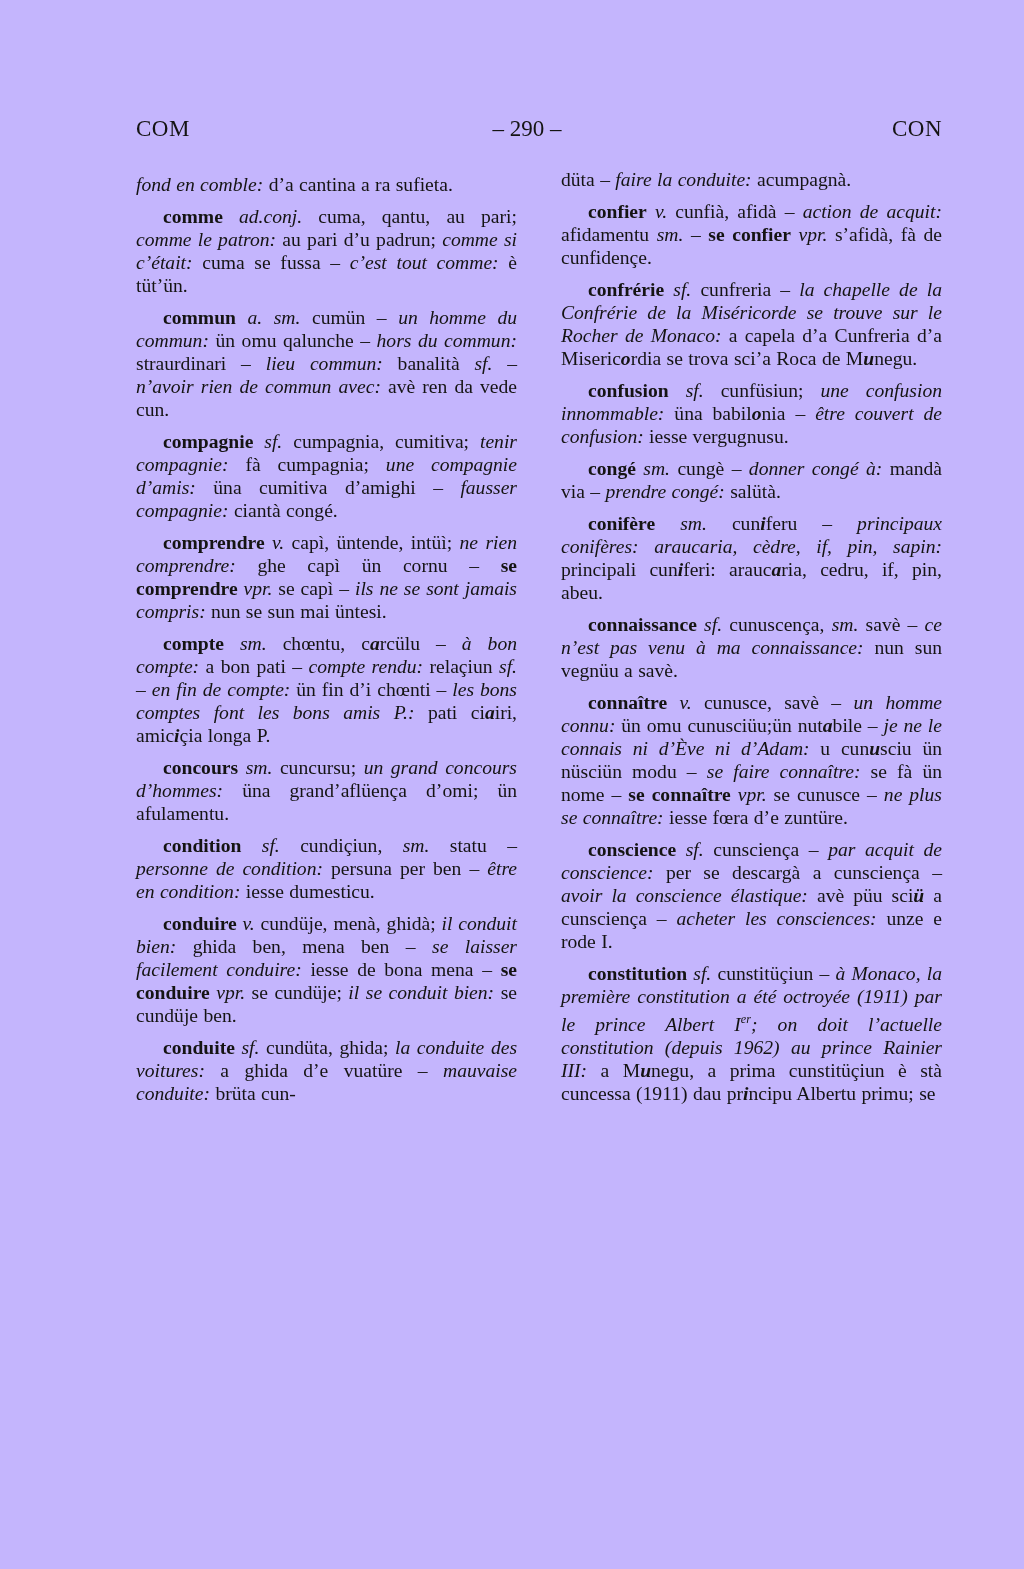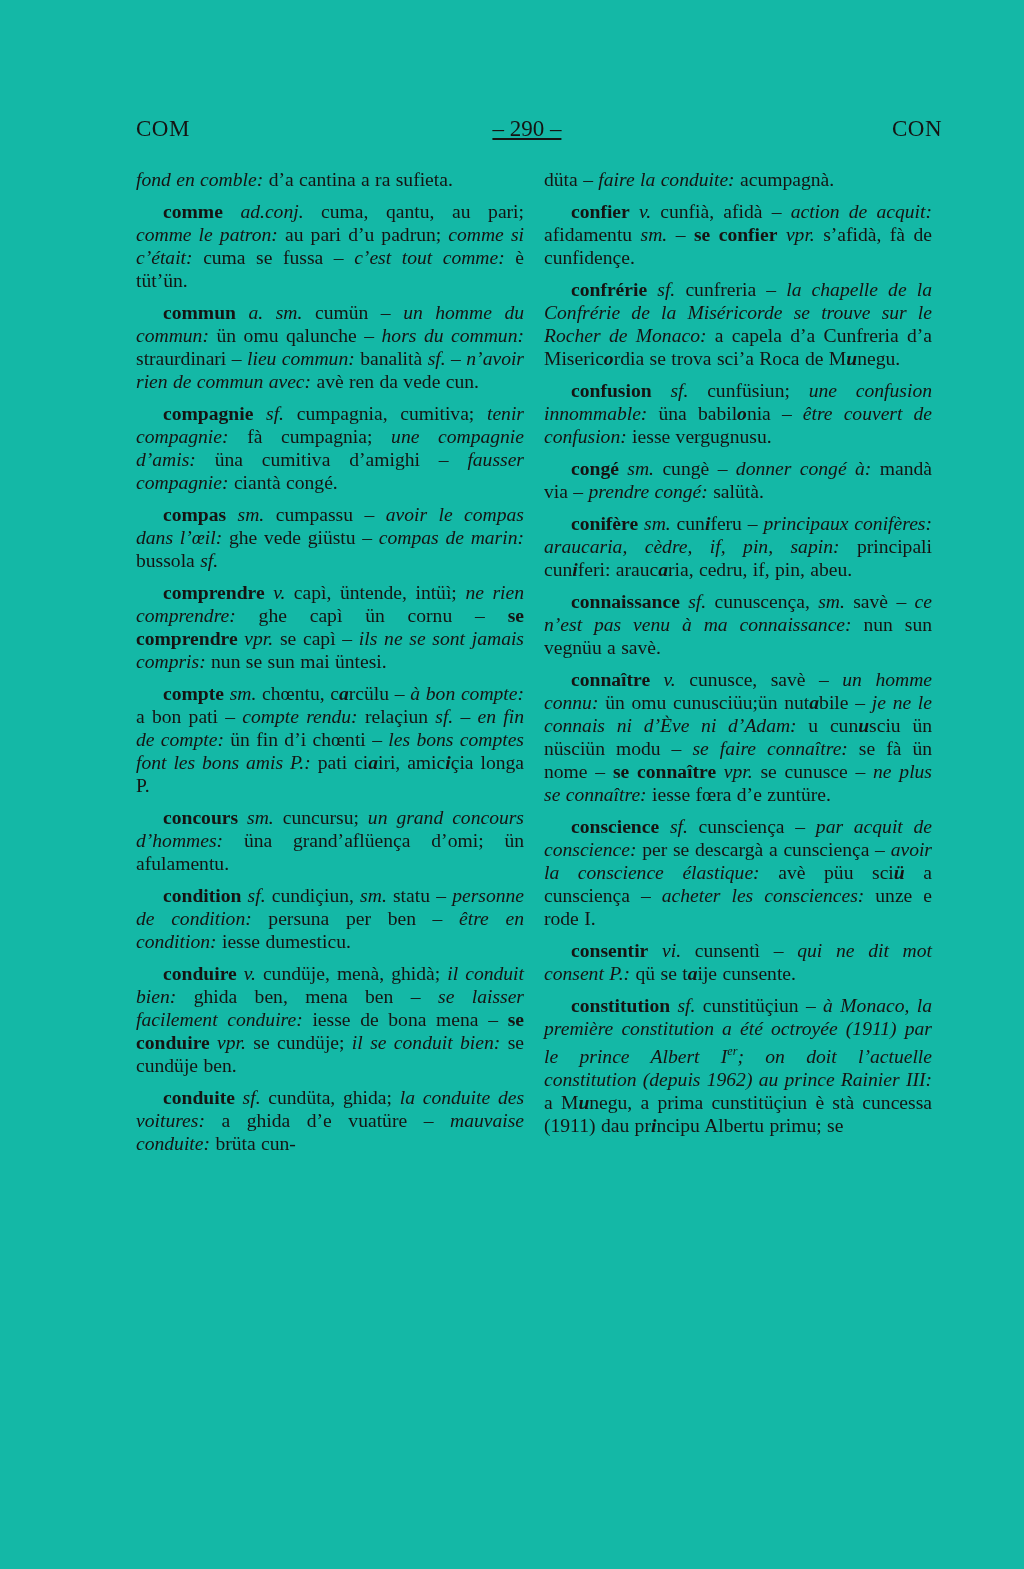--- a/index.html
+++ b/index.html
@@ -1,43 +1,44 @@
 <!DOCTYPE html>
 <html><head>
 <meta charset="utf-8">
 <style>
   html, body { margin: 0; padding: 0; }
   body { background: #e8e6e1; }
   .page {
     position: relative;
     width: 1024px;
     height: 1569px;
-    background: #14b8a6;
+    background: #c4b5fd;
     overflow: hidden;
     font-family: "Liberation Serif", "DejaVu Serif", serif;
     color: #151413;
   }
   .content {
     position: absolute;
     left: 136px;
     top: 116px;
     width: 806px;
   }
   .page-header {
     display: flex;
     justify-content: space-between;
     align-items: baseline;
     font-size: 23px;
     margin-bottom: 26px;
   }
   .page-header .guide { letter-spacing: 0.5px; }
-  .page-header .page-number { transform: translateX(-14px); text-decoration: underline; }
+  .page-header .page-number { transform: translateX(-14px); }
   .columns {
     display: flex;
-    gap: 20px;
+    gap: 44px;
+    align-items: flex-end;
   }
   .column {
     width: 388px;
     font-size: 19.6px;
     line-height: 23px;
     text-align: justify;
     hyphens: none;
   }
   .entry {
     margin: 0 0 9px 0;
@@ -60,36 +61,34 @@
       <span class="guide">COM</span>
       <span class="page-number">– 290 –</span>
       <span class="guide">CON</span>
     </div>
     <div class="columns">
       <div class="column">
           <p class="entry no-indent"><span class="s-i">fond en comble:</span><span class="s-r"> d’a cantina a ra sufieta.</span></p>
           <p class="entry"><span class="s-b">comme</span><span class="s-i"> ad.conj.</span><span class="s-r"> cuma, qantu, au pari; </span><span class="s-i">comme le patron:</span><span class="s-r"> au pari d’u padrun; </span><span class="s-i">comme si c’était:</span><span class="s-r"> cuma se fussa – </span><span class="s-i">c’est tout comme:</span><span class="s-r"> è tüt’ün.</span></p>
           <p class="entry"><span class="s-b">commun</span><span class="s-i"> a. sm.</span><span class="s-r"> cumün – </span><span class="s-i">un homme du commun:</span><span class="s-r"> ün omu qalunche – </span><span class="s-i">hors du commun:</span><span class="s-r"> straurdinari – </span><span class="s-i">lieu commun:</span><span class="s-r"> banalità </span><span class="s-i">sf.</span><span class="s-r"> – </span><span class="s-i">n’avoir rien de commun avec:</span><span class="s-r"> avè ren da vede cun.</span></p>
           <p class="entry"><span class="s-b">compagnie</span><span class="s-i"> sf.</span><span class="s-r"> cumpagnia, cumitiva; </span><span class="s-i">tenir compagnie:</span><span class="s-r"> fà cumpagnia; </span><span class="s-i">une compagnie d’amis:</span><span class="s-r"> üna cumitiva d’amighi – </span><span class="s-i">fausser compagnie:</span><span class="s-r"> ciantà congé.</span></p>
-          <p class="entry"><span class="s-b">compas</span><span class="s-i"> sm.</span><span class="s-r"> cumpassu – </span><span class="s-i">avoir le compas dans l’œil:</span><span class="s-r"> ghe vede giüstu – </span><span class="s-i">compas de marin:</span><span class="s-r"> bussola </span><span class="s-i">sf.</span></p>
           <p class="entry"><span class="s-b">comprendre</span><span class="s-i"> v.</span><span class="s-r"> capì, üntende, intüì; </span><span class="s-i">ne rien comprendre:</span><span class="s-r"> ghe capì ün cornu – </span><span class="s-b">se comprendre</span><span class="s-i"> vpr.</span><span class="s-r"> se capì – </span><span class="s-i">ils ne se sont jamais compris:</span><span class="s-r"> nun se sun mai üntesi.</span></p>
           <p class="entry"><span class="s-b">compte</span><span class="s-i"> sm.</span><span class="s-r"> chœntu, c</span><span class="s-bi">a</span><span class="s-r">rcülu – </span><span class="s-i">à bon compte:</span><span class="s-r"> a bon pati – </span><span class="s-i">compte rendu:</span><span class="s-r"> relaçiun </span><span class="s-i">sf.</span><span class="s-r"> – </span><span class="s-i">en fin de compte:</span><span class="s-r"> ün fin d’i chœnti – </span><span class="s-i">les bons comptes font les bons amis P.:</span><span class="s-r"> pati ci</span><span class="s-bi">a</span><span class="s-r">iri, amic</span><span class="s-bi">i</span><span class="s-r">çia longa P.</span></p>
           <p class="entry"><span class="s-b">concours</span><span class="s-i"> sm.</span><span class="s-r"> cuncursu; </span><span class="s-i">un grand concours d’hommes:</span><span class="s-r"> üna grand’aflüença d’omi; ün afulamentu.</span></p>
           <p class="entry"><span class="s-b">condition</span><span class="s-i"> sf.</span><span class="s-r"> cundiçiun, </span><span class="s-i">sm.</span><span class="s-r"> statu – </span><span class="s-i">personne de condition:</span><span class="s-r"> persuna per ben – </span><span class="s-i">être en condition:</span><span class="s-r"> iesse dumesticu.</span></p>
           <p class="entry"><span class="s-b">conduire</span><span class="s-i"> v.</span><span class="s-r"> cundüje, menà, ghidà; </span><span class="s-i">il conduit bien:</span><span class="s-r"> ghida ben, mena ben – </span><span class="s-i">se laisser facilement conduire:</span><span class="s-r"> iesse de bona mena – </span><span class="s-b">se conduire</span><span class="s-i"> vpr.</span><span class="s-r"> se cundüje; </span><span class="s-i">il se conduit bien:</span><span class="s-r"> se cundüje ben.</span></p>
           <p class="entry"><span class="s-b">conduite</span><span class="s-i"> sf.</span><span class="s-r"> cundüta, ghida; </span><span class="s-i">la conduite des voitures:</span><span class="s-r"> a ghida d’e vuatüre – </span><span class="s-i">mauvaise conduite:</span><span class="s-r"> brüta cun-</span></p>
         </div>
       <div class="column">
           <p class="entry no-indent"><span class="s-r">düta – </span><span class="s-i">faire la conduite:</span><span class="s-r"> acumpagnà.</span></p>
           <p class="entry"><span class="s-b">confier</span><span class="s-i"> v.</span><span class="s-r"> cunfià, afidà – </span><span class="s-i">action de acquit:</span><span class="s-r"> afidamentu </span><span class="s-i">sm.</span><span class="s-r"> – </span><span class="s-b">se confier</span><span class="s-i"> vpr.</span><span class="s-r"> s’afidà, fà de cunfidençe.</span></p>
           <p class="entry"><span class="s-b">confrérie</span><span class="s-i"> sf.</span><span class="s-r"> cunfreria – </span><span class="s-i">la chapelle de la Confrérie de la Miséricorde se trouve sur le Rocher de Monaco:</span><span class="s-r"> a capela d’a Cunfreria d’a Miseric</span><span class="s-bi">o</span><span class="s-r">rdia se trova sci’a Roca de M</span><span class="s-bi">u</span><span class="s-r">negu.</span></p>
           <p class="entry"><span class="s-b">confusion</span><span class="s-i"> sf.</span><span class="s-r"> cunfüsiun; </span><span class="s-i">une confusion innommable:</span><span class="s-r"> üna babil</span><span class="s-bi">o</span><span class="s-r">nia – </span><span class="s-i">être couvert de confusion:</span><span class="s-r"> iesse vergugnusu.</span></p>
           <p class="entry"><span class="s-b">congé</span><span class="s-i"> sm.</span><span class="s-r"> cungè – </span><span class="s-i">donner congé à:</span><span class="s-r"> mandà via – </span><span class="s-i">prendre congé:</span><span class="s-r"> salütà.</span></p>
           <p class="entry"><span class="s-b">conifère</span><span class="s-i"> sm.</span><span class="s-r"> cun</span><span class="s-bi">i</span><span class="s-r">feru – </span><span class="s-i">principaux conifères: araucaria, cèdre, if, pin, sapin:</span><span class="s-r"> principali cun</span><span class="s-bi">i</span><span class="s-r">feri: arauc</span><span class="s-bi">a</span><span class="s-r">ria, cedru, if, pin, abeu.</span></p>
           <p class="entry"><span class="s-b">connaissance</span><span class="s-i"> sf.</span><span class="s-r"> cunuscença, </span><span class="s-i">sm.</span><span class="s-r"> savè – </span><span class="s-i">ce n’est pas venu à ma connaissance:</span><span class="s-r"> nun sun vegnüu a savè.</span></p>
           <p class="entry"><span class="s-b">connaître</span><span class="s-i"> v.</span><span class="s-r"> cunusce, savè – </span><span class="s-i">un homme connu:</span><span class="s-r"> ün omu cunusciüu;ün nut</span><span class="s-bi">a</span><span class="s-r">bile – </span><span class="s-i">je ne le connais ni d’Ève ni d’Adam:</span><span class="s-r"> u cun</span><span class="s-bi">u</span><span class="s-r">sciu ün nüsciün modu – </span><span class="s-i">se faire connaître:</span><span class="s-r"> se fà ün nome – </span><span class="s-b">se connaître</span><span class="s-i"> vpr.</span><span class="s-r"> se cunusce – </span><span class="s-i">ne plus se connaître:</span><span class="s-r"> iesse fœra d’e zuntüre.</span></p>
           <p class="entry"><span class="s-b">conscience</span><span class="s-i"> sf.</span><span class="s-r"> cunsciença – </span><span class="s-i">par acquit de conscience:</span><span class="s-r"> per se descargà a cunsciença – </span><span class="s-i">avoir la conscience élastique:</span><span class="s-r"> avè püu sci</span><span class="s-bi">ü</span><span class="s-r"> a cunsciença – </span><span class="s-i">acheter les consciences:</span><span class="s-r"> unze e rode I.</span></p>
-          <p class="entry"><span class="s-b">consentir</span><span class="s-i"> vi.</span><span class="s-r"> cunsentì – </span><span class="s-i">qui ne dit mot consent P.:</span><span class="s-r"> qü se t</span><span class="s-bi">a</span><span class="s-r">ije cunsente.</span></p>
           <p class="entry"><span class="s-b">constitution</span><span class="s-i"> sf.</span><span class="s-r"> cunstitüçiun – </span><span class="s-i">à Monaco, la première constitution a été octroyée (1911) par le prince Albert I</span><span class="s-sup">er</span><span class="s-i">; on doit l’actuelle constitution (depuis 1962) au prince Rainier III:</span><span class="s-r"> a M</span><span class="s-bi">u</span><span class="s-r">negu, a prima cunstitüçiun è stà cuncessa (1911) dau pr</span><span class="s-bi">i</span><span class="s-r">ncipu Albertu primu; se</span></p>
         </div>
     </div>
   </div>
 </div>
 
 </body></html>

